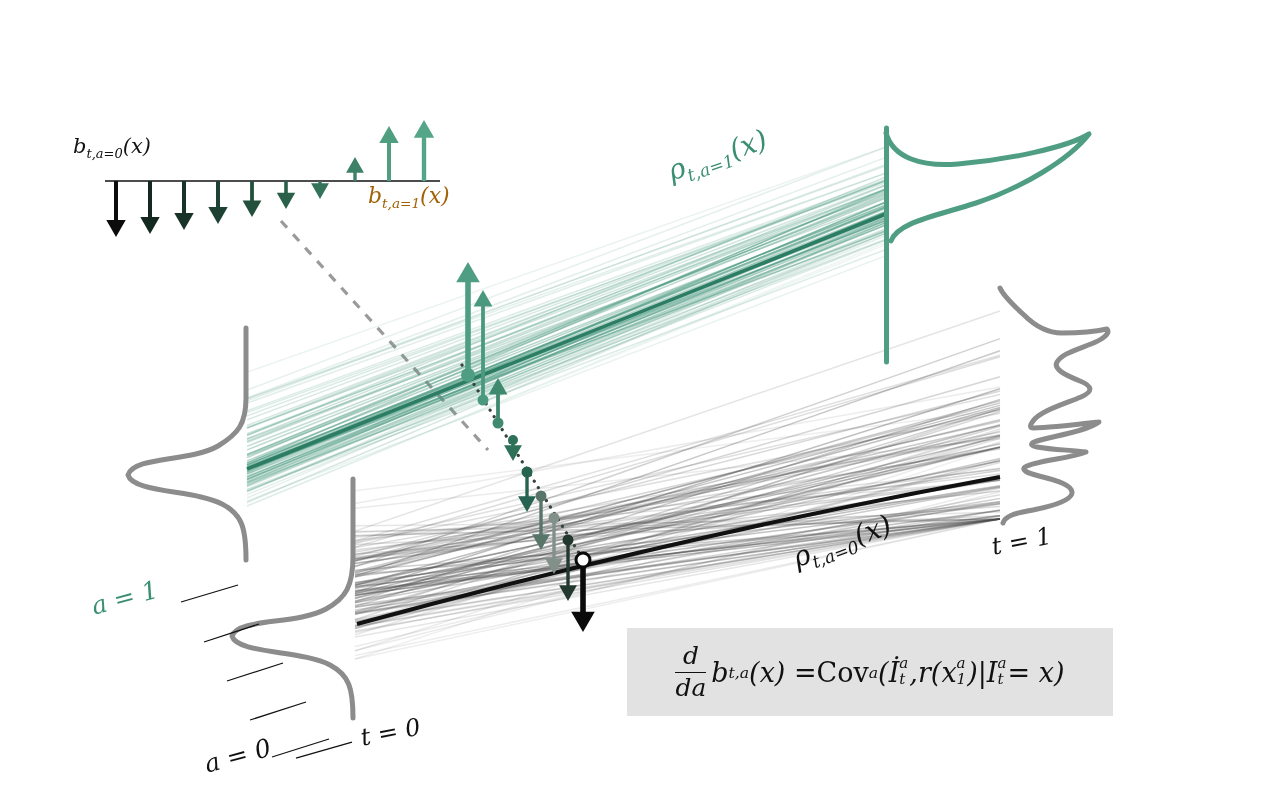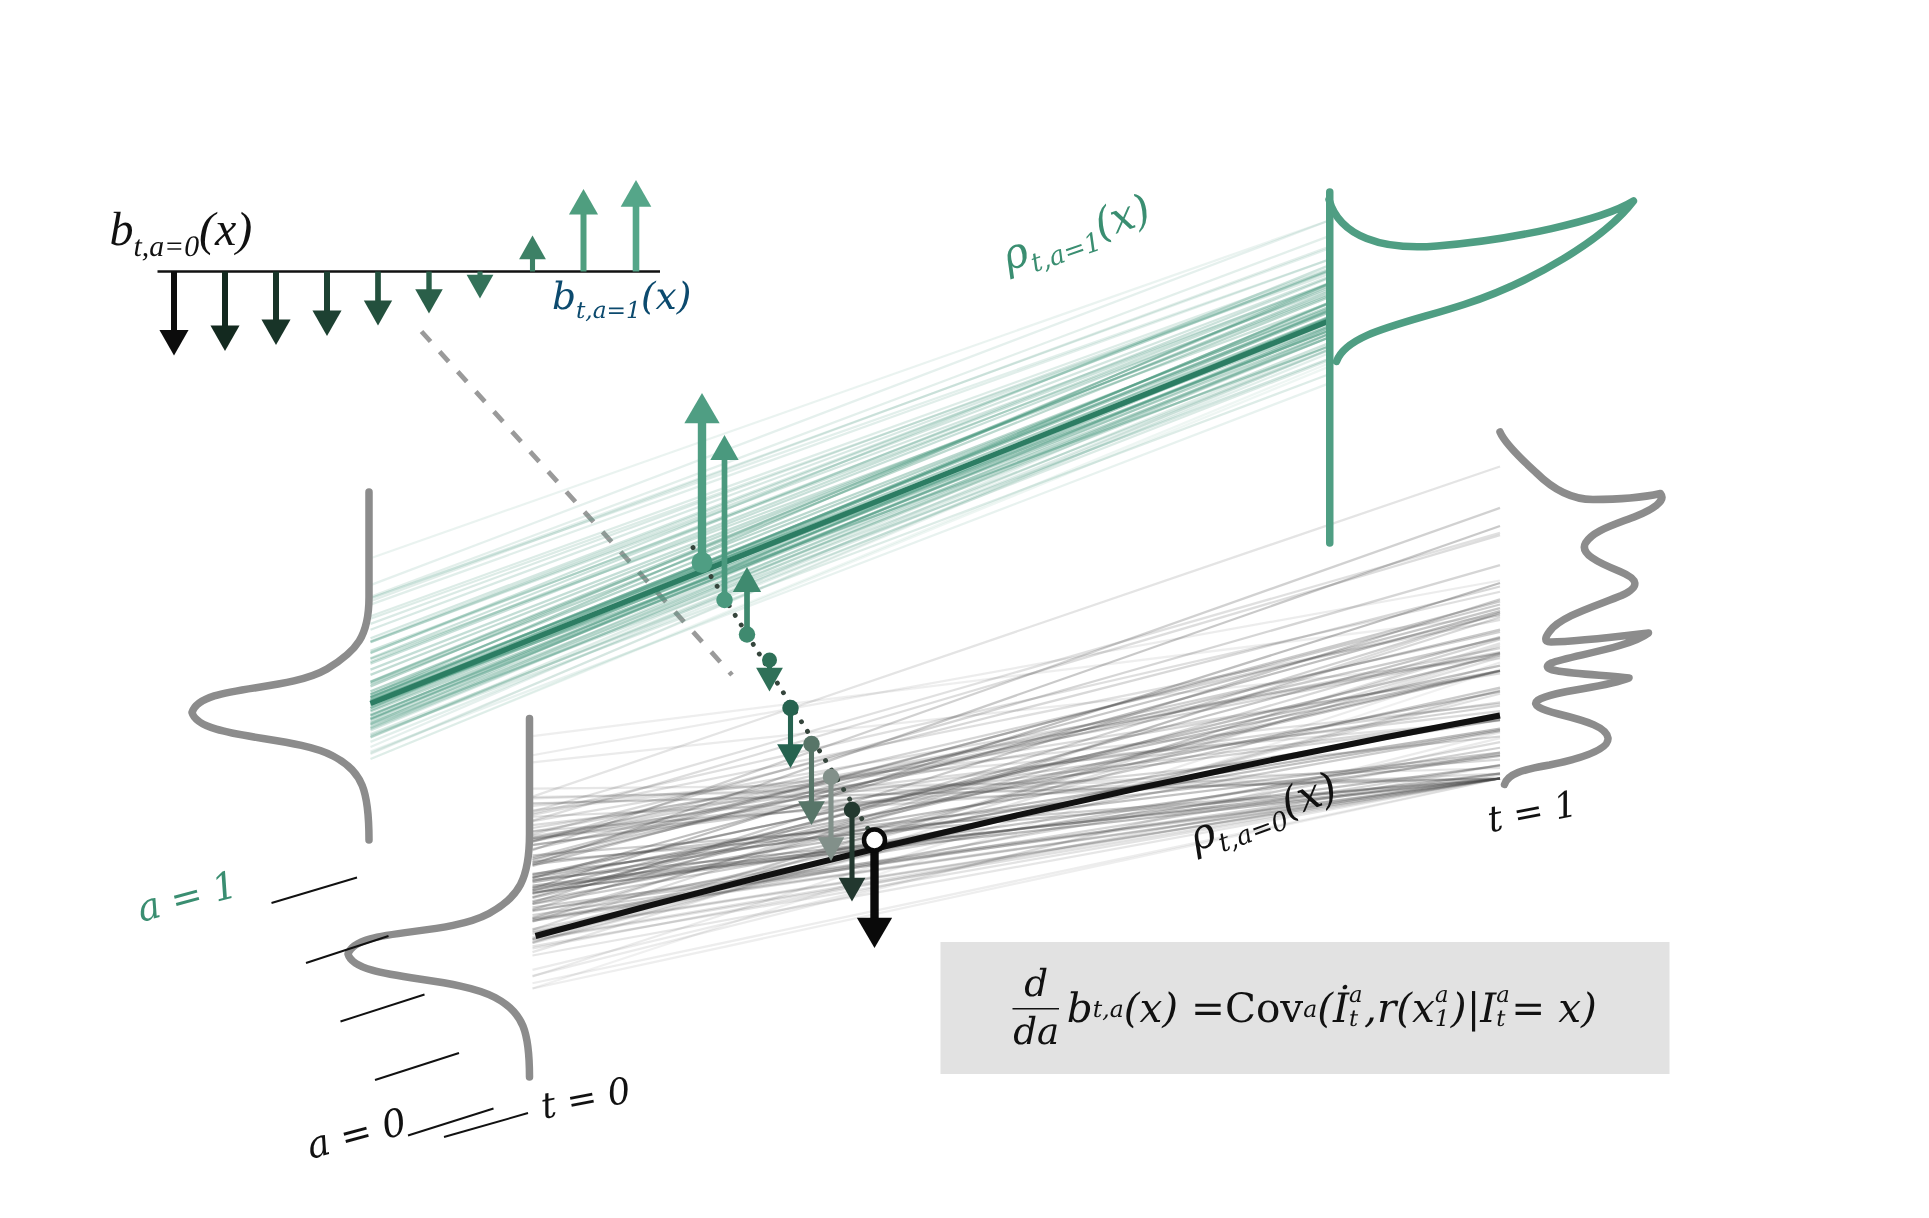--- a/index.html
+++ b/index.html
@@ -314,23 +314,23 @@
           <line x1="389" y1="181" x2="389" y2="139.6" stroke="#4f9e7f" stroke-width="4"></line>
           <polygon points="389,126 379.3,143 398.7,143" fill="#4f9e7f"></polygon>
         </g>
         <g>
           <line x1="424" y1="181" x2="424" y2="134.24" stroke="#55a689" stroke-width="4.4"></line>
           <polygon points="424,120 413.78,137.8 434.22,137.8" fill="#55a689"></polygon>
         </g>
       </g>
   </svg>
 
-  <div class="lbl" style="left:73px;top:136px;font-size:32px;font-family:Liberation Serif, serif;"><span>b</span><sub>t,a=0</sub><span>(x)</span></div>
-
-  <div class="lbl" style="left:368px;top:185px;font-size:25px;color:#0c4a6e;"><span>b</span><sub>t,a=1</sub><span>(x)</span></div>
+  <div class="lbl" style="left:73px;top:136px;font-size:21px;"><span>b</span><sub>t,a=0</sub><span>(x)</span></div>
+
+  <div class="lbl" style="left:368px;top:185px;font-size:22px;color:#a16207;"><span>b</span><sub>t,a=1</sub><span>(x)</span></div>
 
   <div class="lbl" style="left:670px;top:158px;font-size:28px;color:#3a8e71;transform:rotate(-19deg);transform-origin:0 50%;"><span>ρ</span><sub>t,a=1</sub><span>(x)</span></div>
 
   <div class="lbl" style="left:795px;top:545px;font-size:28px;transform:rotate(-20deg);transform-origin:0 50%;"><span>ρ</span><sub>t,a=0</sub><span>(x)</span></div>
 
   <div class="lbl" style="left:92px;top:594px;font-size:25px;color:#3a8e71;transform:rotate(-15deg);transform-origin:0 50%;">a = 1</div>
 
   <div class="lbl" style="left:205px;top:752px;font-size:25px;transform:rotate(-15deg);transform-origin:0 50%;">a = 0</div>
 
   <div class="lbl" style="left:361px;top:726px;font-size:24px;transform:rotate(-11deg);transform-origin:0 50%;">t = 0</div>

